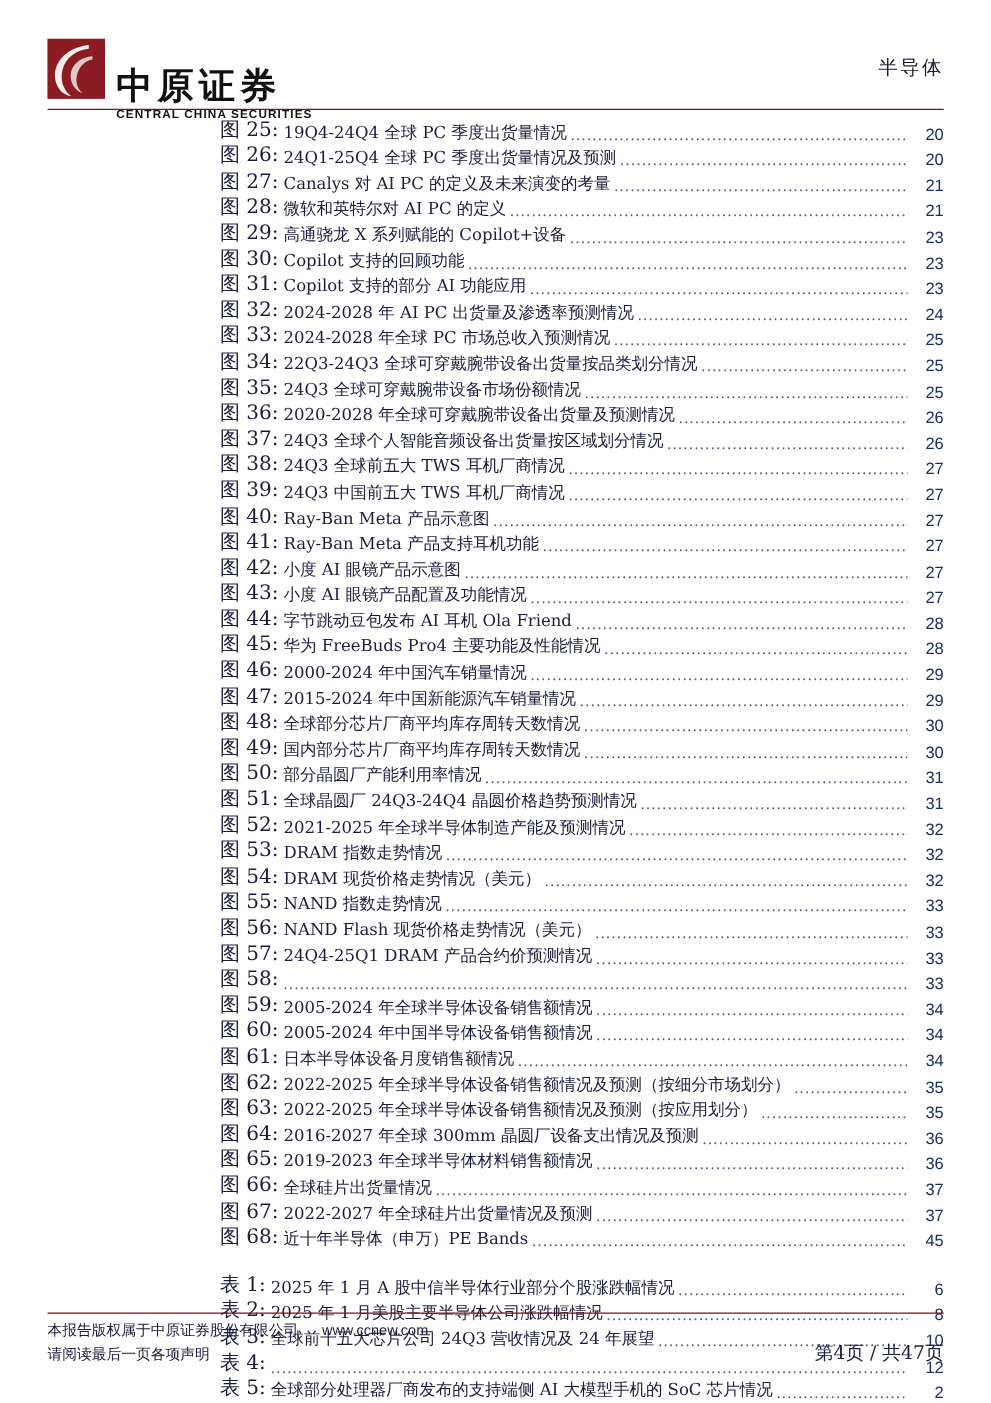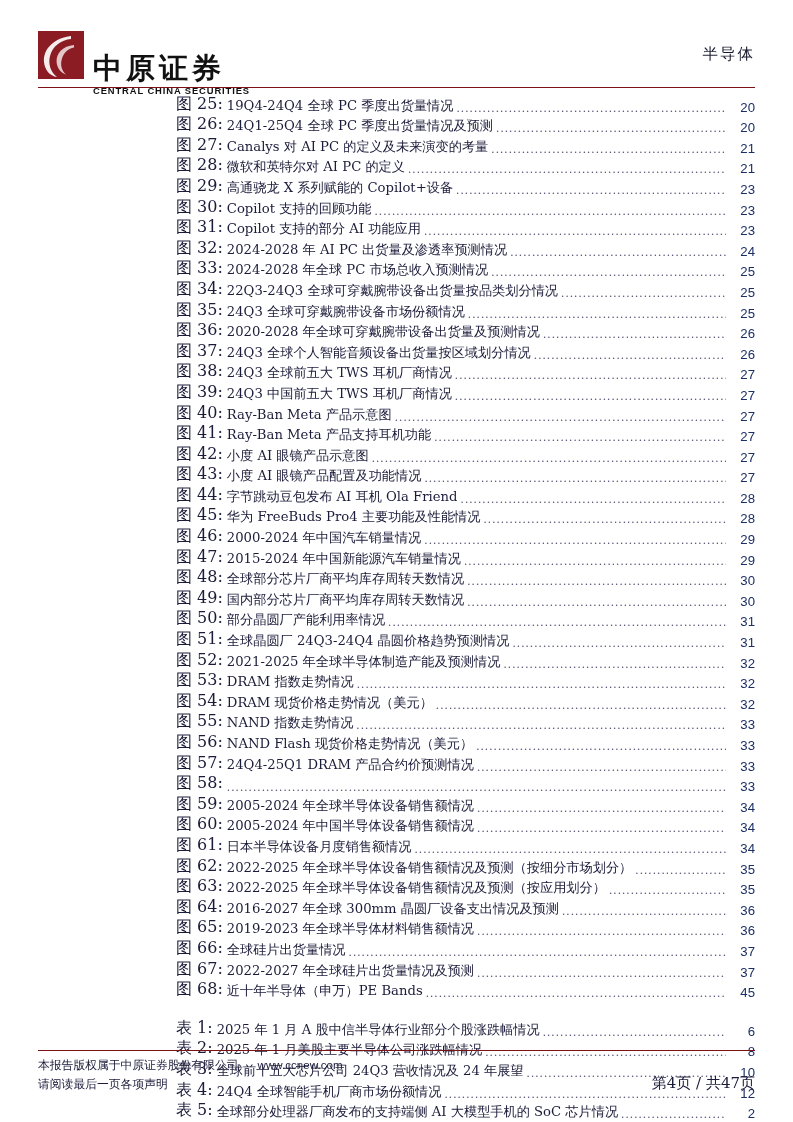--- a/index.html
+++ b/index.html
@@ -552,21 +552,20 @@
         <div class="toc-row">
           <span class="toc-indent"></span>
           <span class="toc-label">表 3:</span>
           <span class="toc-title">全球前十五大芯片公司 24Q3 营收情况及 24 年展望</span>
           <span class="toc-dots"></span>
           <span class="toc-page">10</span>
         </div>
         <div class="toc-row">
           <span class="toc-indent"></span>
           <span class="toc-label">表 4:</span>
-          <span class="toc-title">24Q4 全球智能手机厂商市场份额情况</span>
           <span class="toc-dots"></span>
           <span class="toc-page">12</span>
         </div>
         <div class="toc-row">
           <span class="toc-indent"></span>
           <span class="toc-label">表 5:</span>
           <span class="toc-title">全球部分处理器厂商发布的支持端侧 AI 大模型手机的 SoC 芯片情况</span>
           <span class="toc-dots"></span>
           <span class="toc-page">2</span>
         </div>

